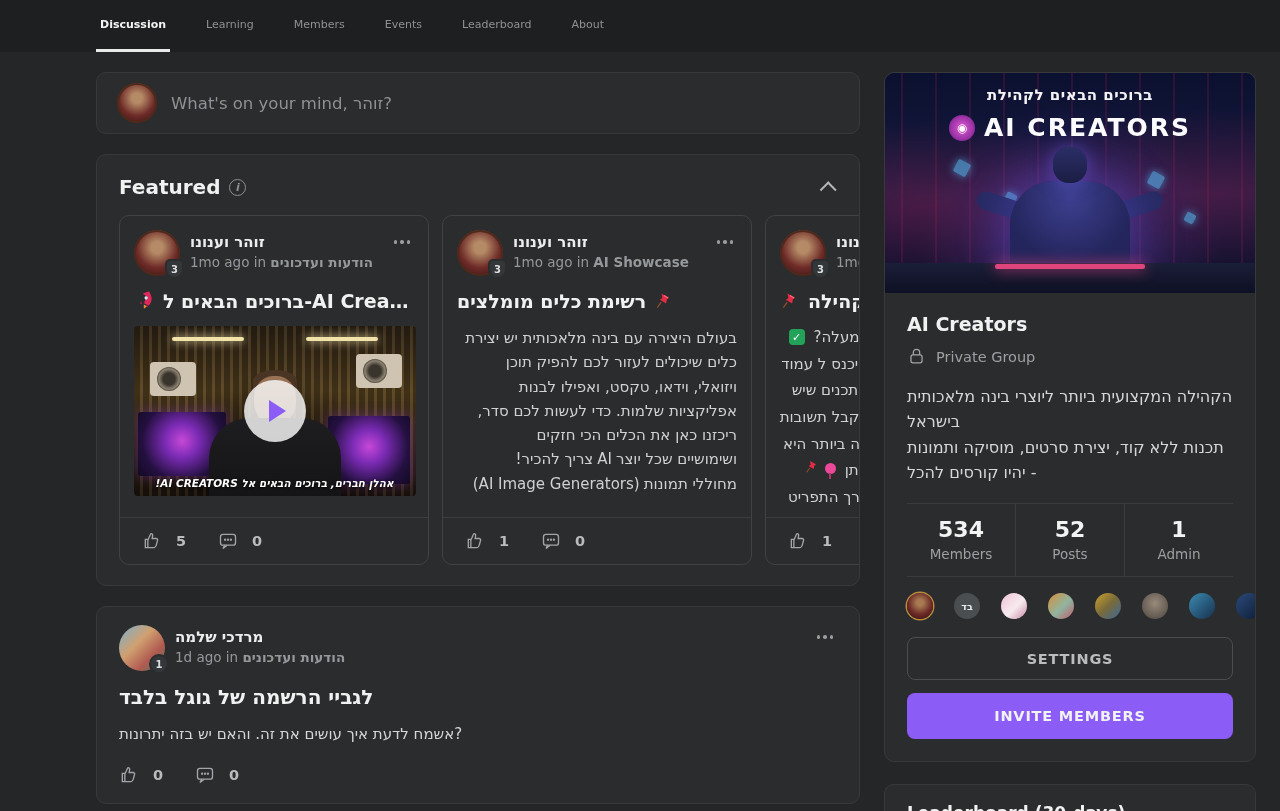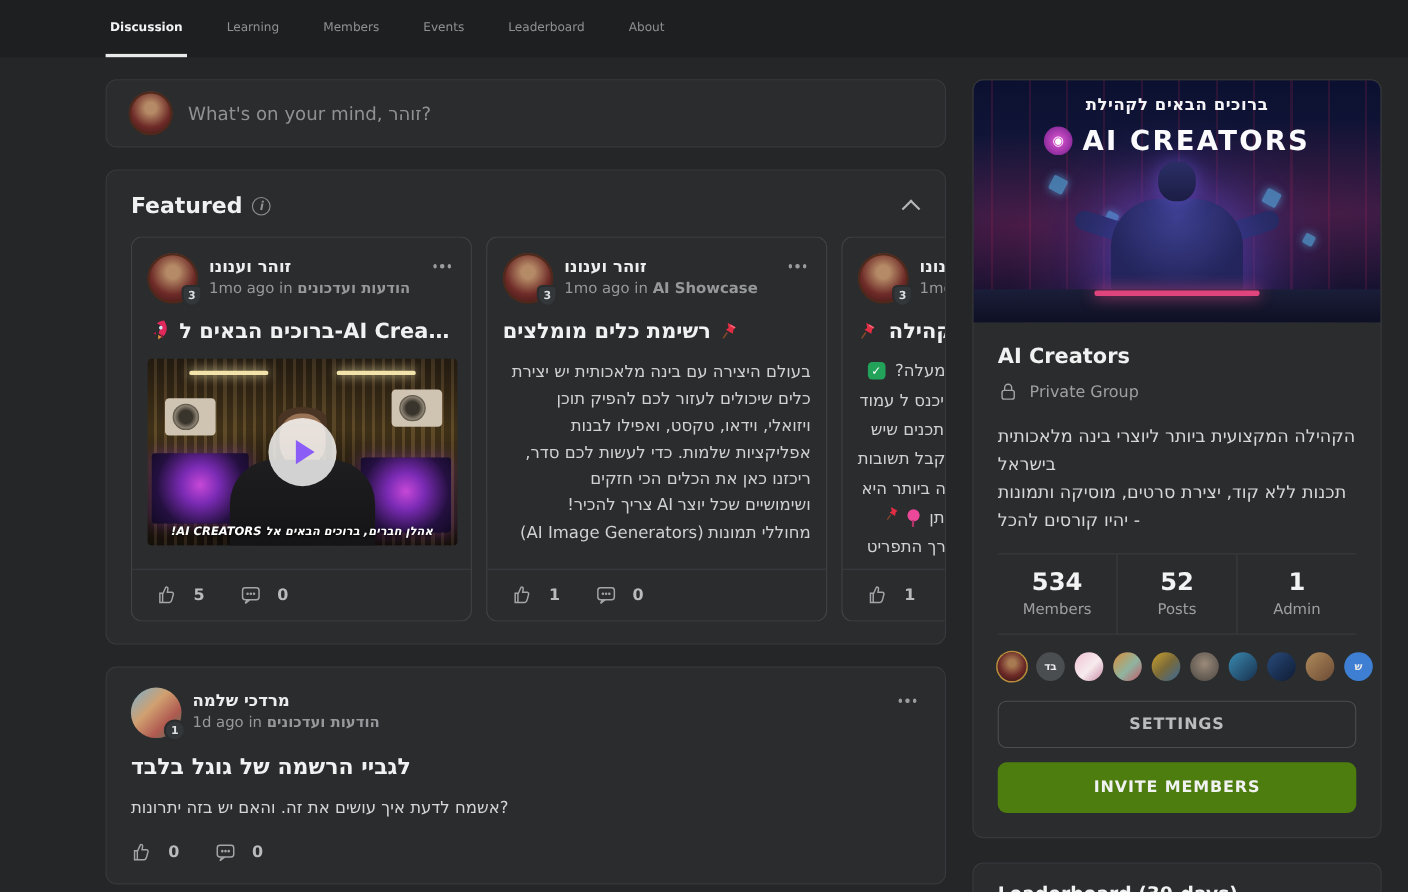--- a/index.html
+++ b/index.html
@@ -120,27 +120,27 @@
   .cube { position:absolute; width:14px; height:14px; background:rgba(90,200,255,.55); transform:rotate(28deg); border-radius:2px; box-shadow:0 0 8px rgba(90,200,255,.6);}
   .ginfo { padding:20px 22px 22px; }
   .gname { font-size:19px; font-weight:700; }
   .gpriv { display:flex; align-items:center; gap:10px; color:#9da0a2; font-size:14.5px; margin:12px 0 18px; }
   .gdesc { font-size:16px; line-height:1.58; color:#d6d7d8; white-space:pre-line; margin-bottom:18px; }
   .gstats { display:flex; border-top:1px solid #3a3c3f; border-bottom:1px solid #3a3c3f;margin-top:11px; }
   .gstat { flex:1; text-align:center; padding:13px 0 14px; }
   .gstat + .gstat { border-left:1px solid #3a3c3f; }
   .gs-v { font-size:22px; font-weight:700; color:#f2f3f3; }
   .gs-l { font-size:13.5px; color:#9da0a2; margin-top:4px; }
-  .gavs { display:flex; gap:9px; padding:16px 0 18px; }
+  .gavs { display:flex; gap:21px; padding:16px 0 18px; }
   .gav { width:26px; height:26px; border-radius:50%; flex:none; display:flex; align-items:center; justify-content:center;
          font-size:9.5px; color:#e8e9ea; font-weight:700; cursor:pointer;}
   .btn { width:100%; border-radius:8px; display:flex; align-items:center; justify-content:center;
          font-weight:700; letter-spacing:.8px; cursor:pointer; font-size:14.5px; font-family:inherit;}
   .btn-settings { height:43px; background:transparent; border:1px solid #4b4e51; color:#babcbe; margin-bottom:13px;}
-  .btn-invite { height:46px; background:#4d7c0f; border:none; color:#f1f2f2; }
+  .btn-invite { height:46px; background:#8b5cf6; border:none; color:#f1f2f2; }
   .lbcard { margin-top:22px; padding:18px 22px; }
   .lb-title { font-size:17px; font-weight:700; }
 </style>
 </head>
 <body>
 
 <div class="topnav" id="topnav">
     <div class="tab active">Discussion</div>
     <div class="tab">Learning</div>
     <div class="tab">Members</div>

